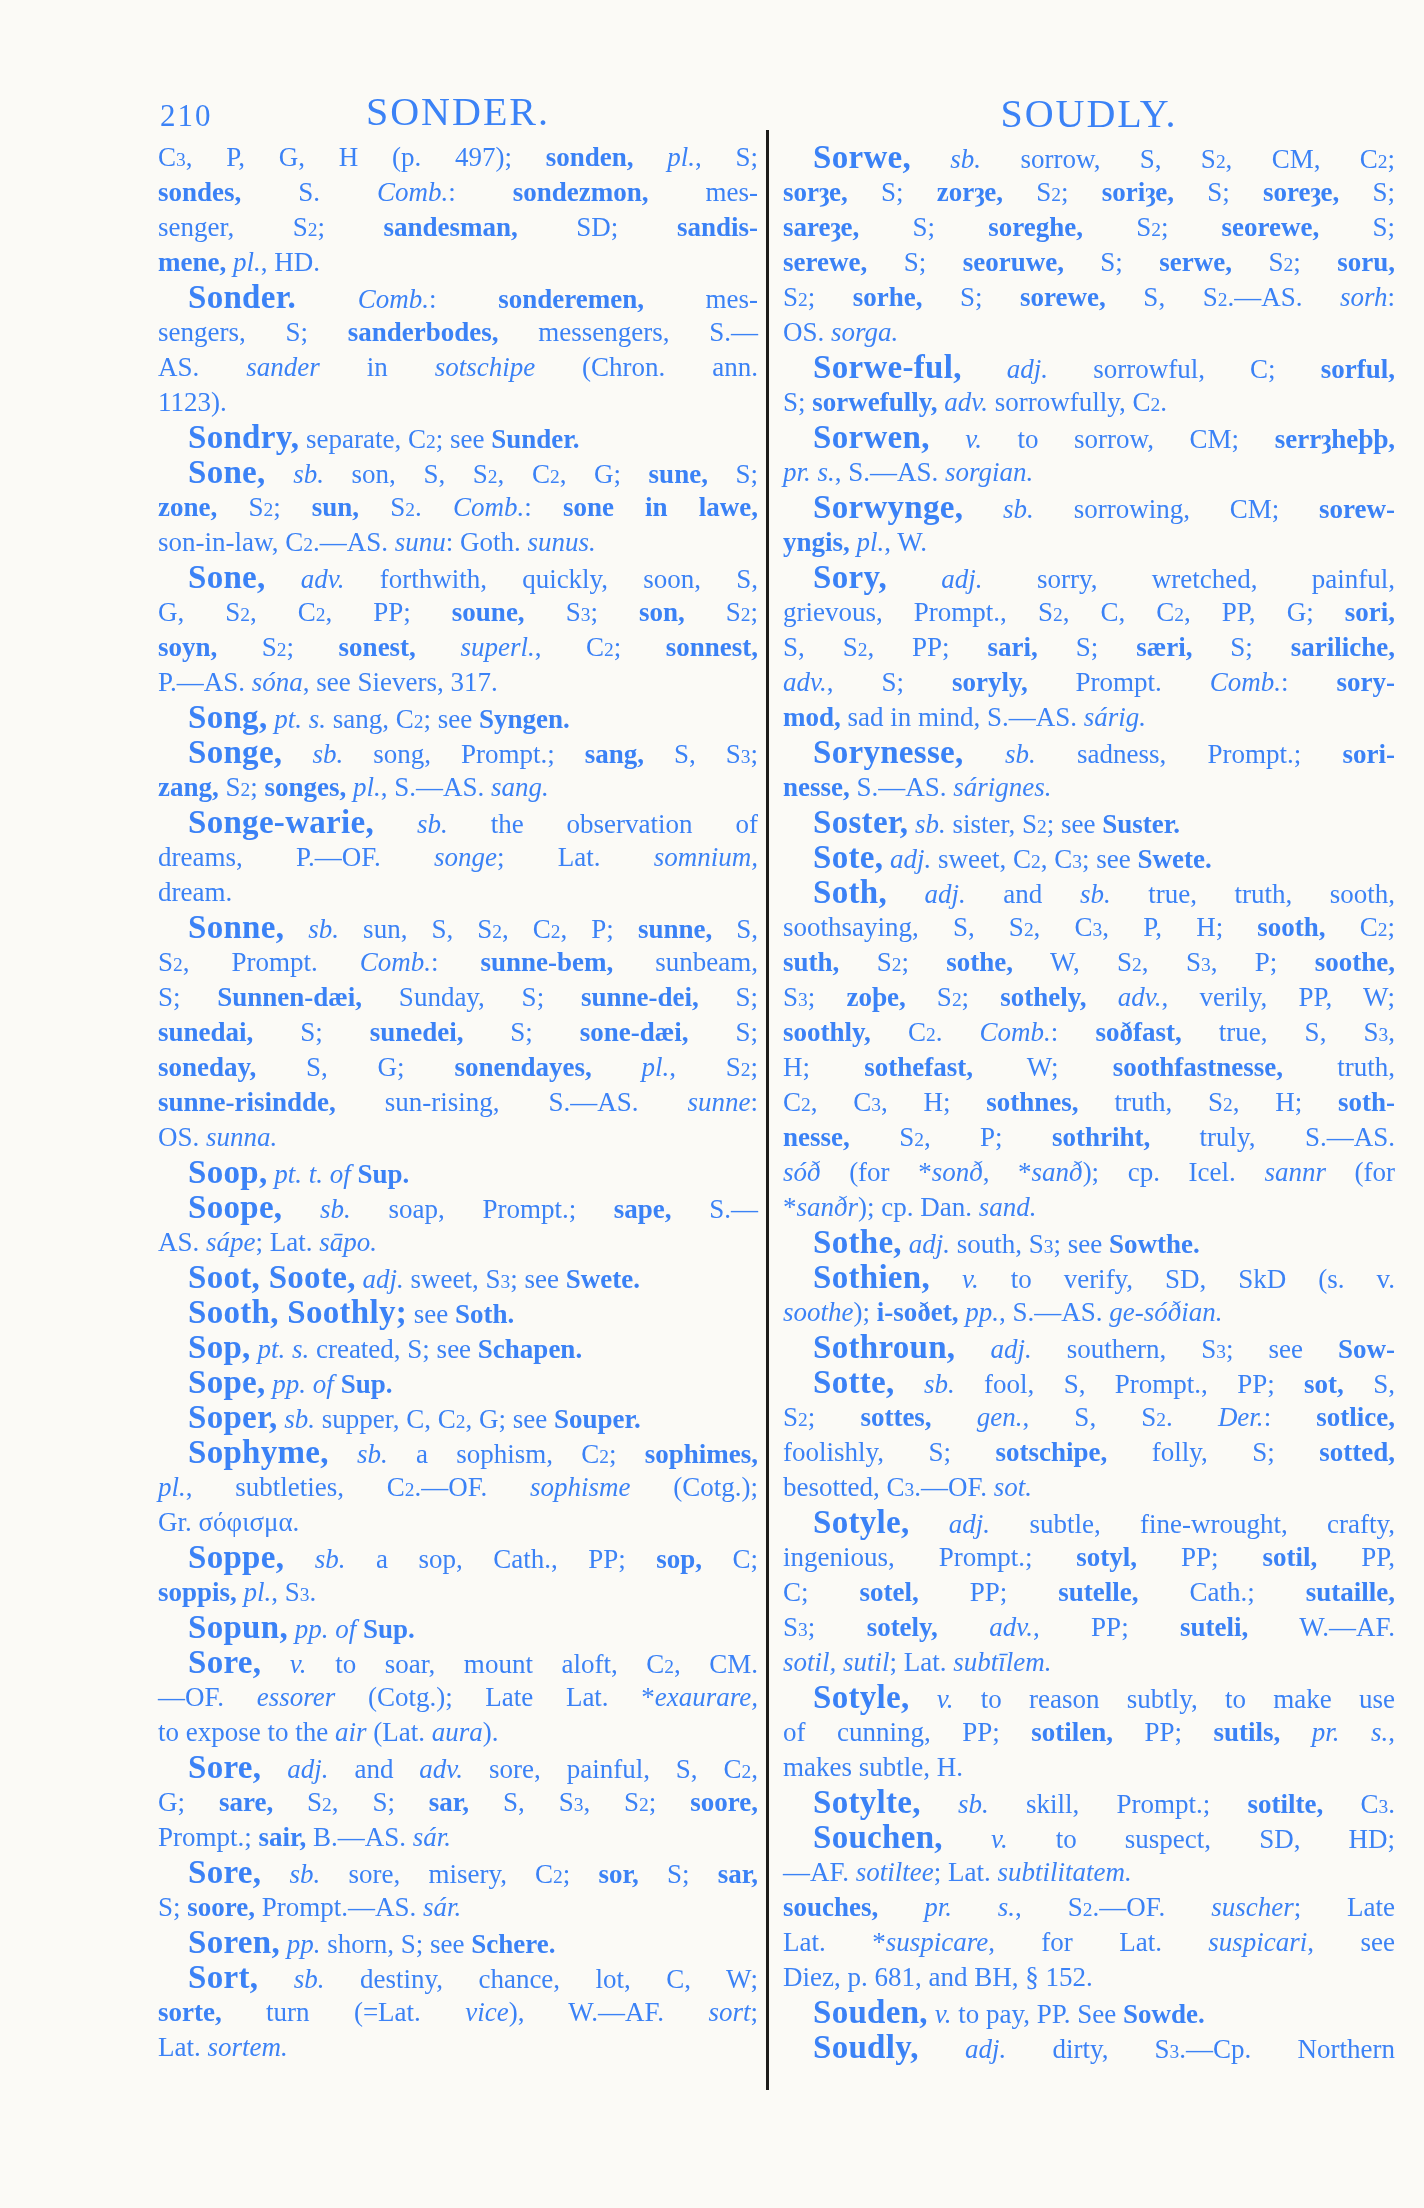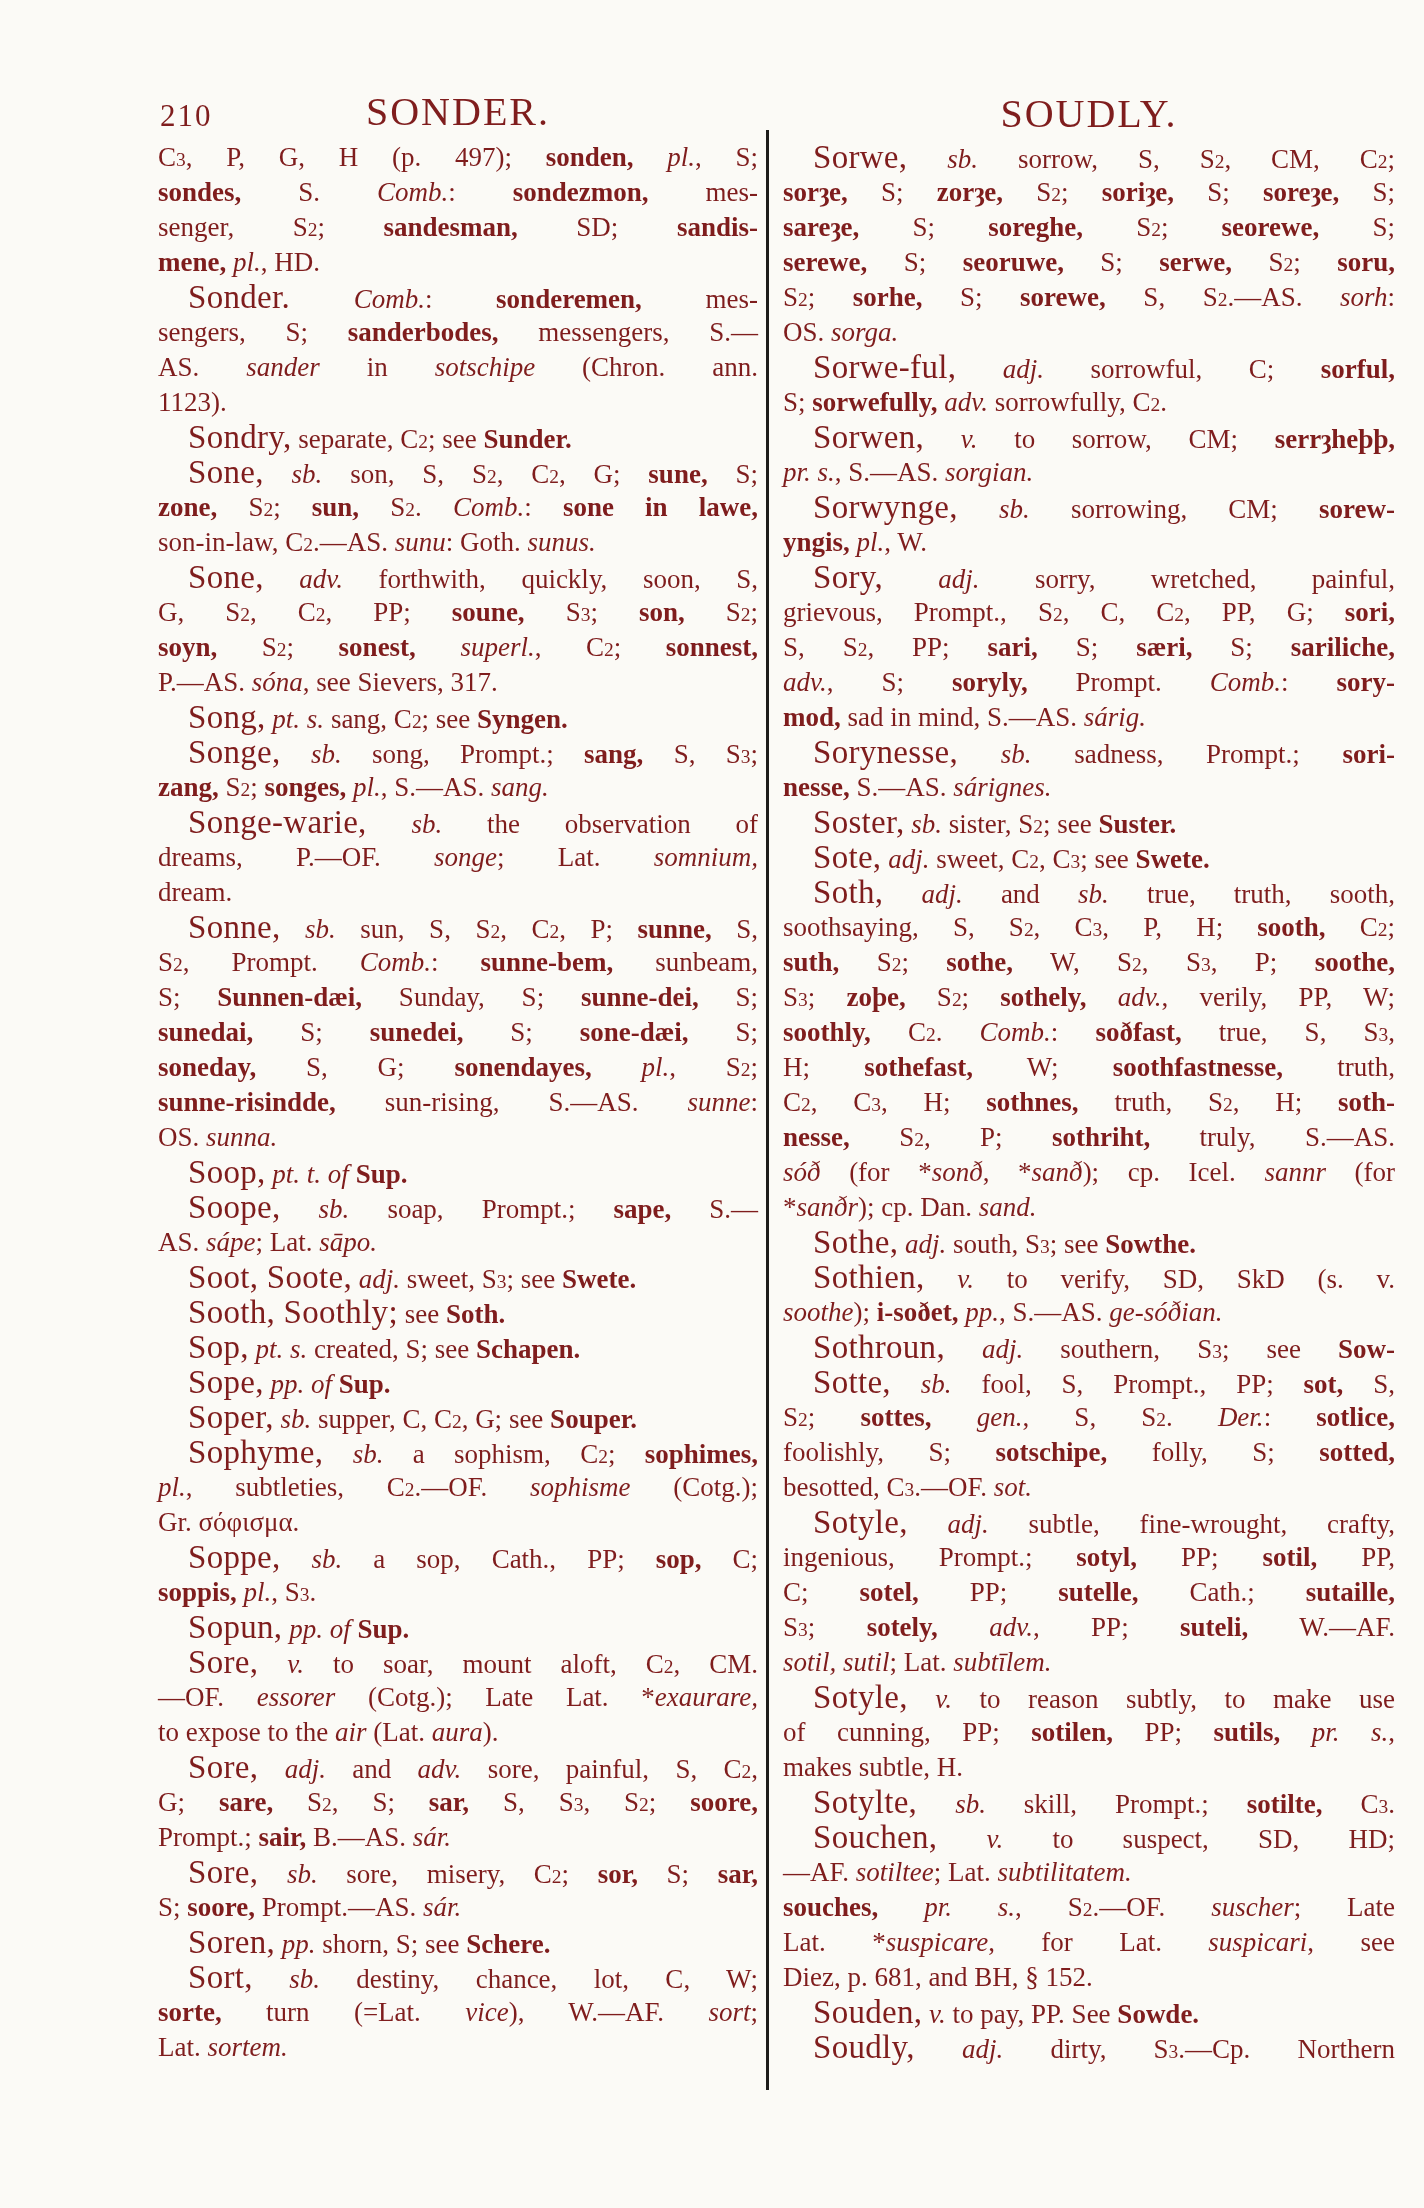--- a/index.html
+++ b/index.html
@@ -1,33 +1,33 @@
 <!DOCTYPE html>
 <html><head>
 <meta charset="utf-8">
 <style>
   html,body{margin:0;padding:0;background:#e8e6e1;}
   .page{
     position:relative;width:1424px;height:2208px;margin:0 auto;
-    background:#fbfaf6;color:#7f1d1d;overflow:hidden;
+    background:#fbfaf6;color:#3b82f6;overflow:hidden;
     font-family:"Liberation Serif","DejaVu Serif",serif;
   }
   .pagenum{position:absolute;top:98px;left:160px;font-size:31px;letter-spacing:2px;}
   .rh{position:absolute;font-size:40px;letter-spacing:2px;text-align:center;}
   .rh-left{top:88px;left:158px;width:600px;}
   .rh-right{top:90px;left:783px;width:612px;}
   .divider{position:absolute;left:766px;top:130px;width:3px;height:1960px;background:#1d1c1a;}
   .col{position:absolute;top:140px;}
   .col-left{left:158px;width:600px;}
   .col-right{left:783px;width:612px;}
   .line{font-size:27px;line-height:35px;height:35px;overflow:visible;}
   .just{text-align:justify;text-align-last:justify;}
   .flush{text-align:left;white-space:nowrap;}
   .ind{padding-left:30px;}
-  .seg-h{font-weight:normal;font-size:33px;letter-spacing:0.3px;}
+  .seg-h{font-weight:bold;font-size:33px;letter-spacing:0.3px;}
   .seg-b{font-weight:bold;}
   .seg-i{font-style:italic;}
   .sd{font-size:0.72em;}
 </style>
 </head>
 <body>
 
 <div class="page">
   <div class="pagenum">210</div>
   <div class="rh rh-left">SONDER.</div>

